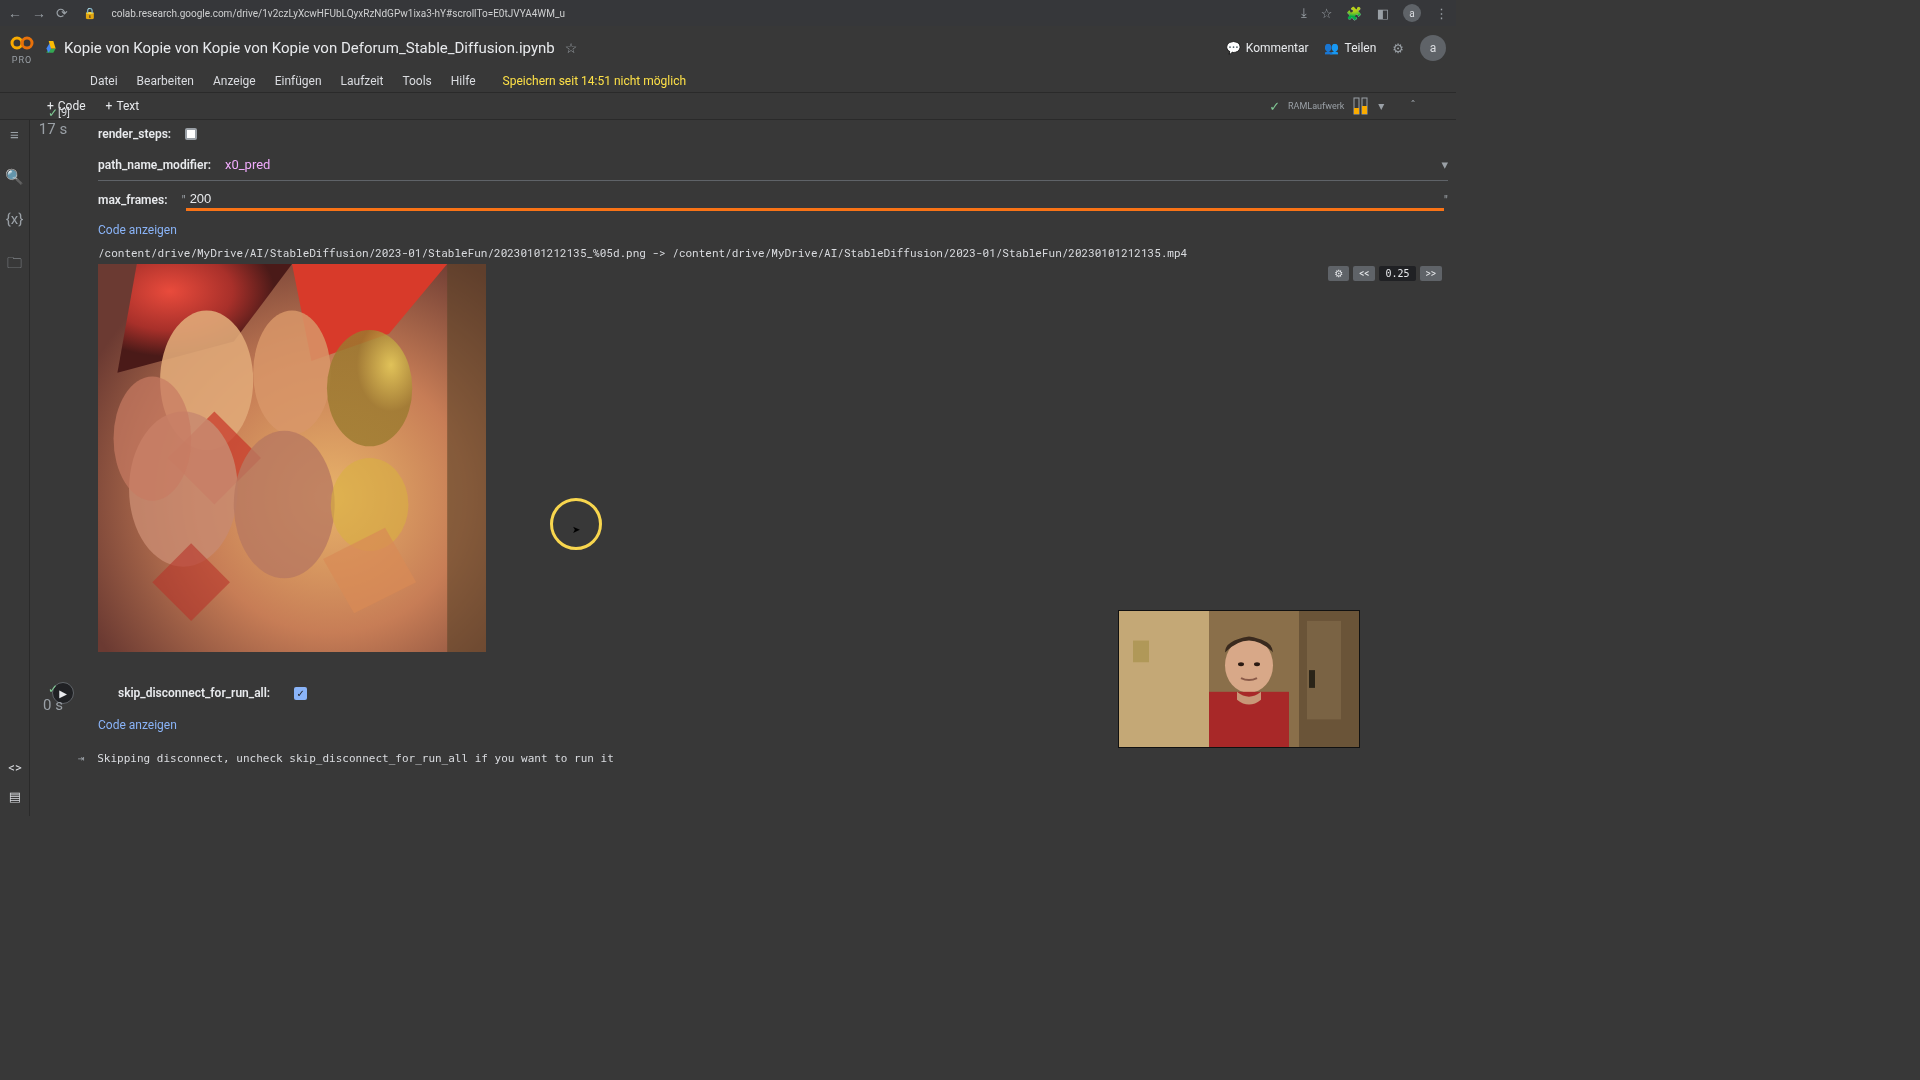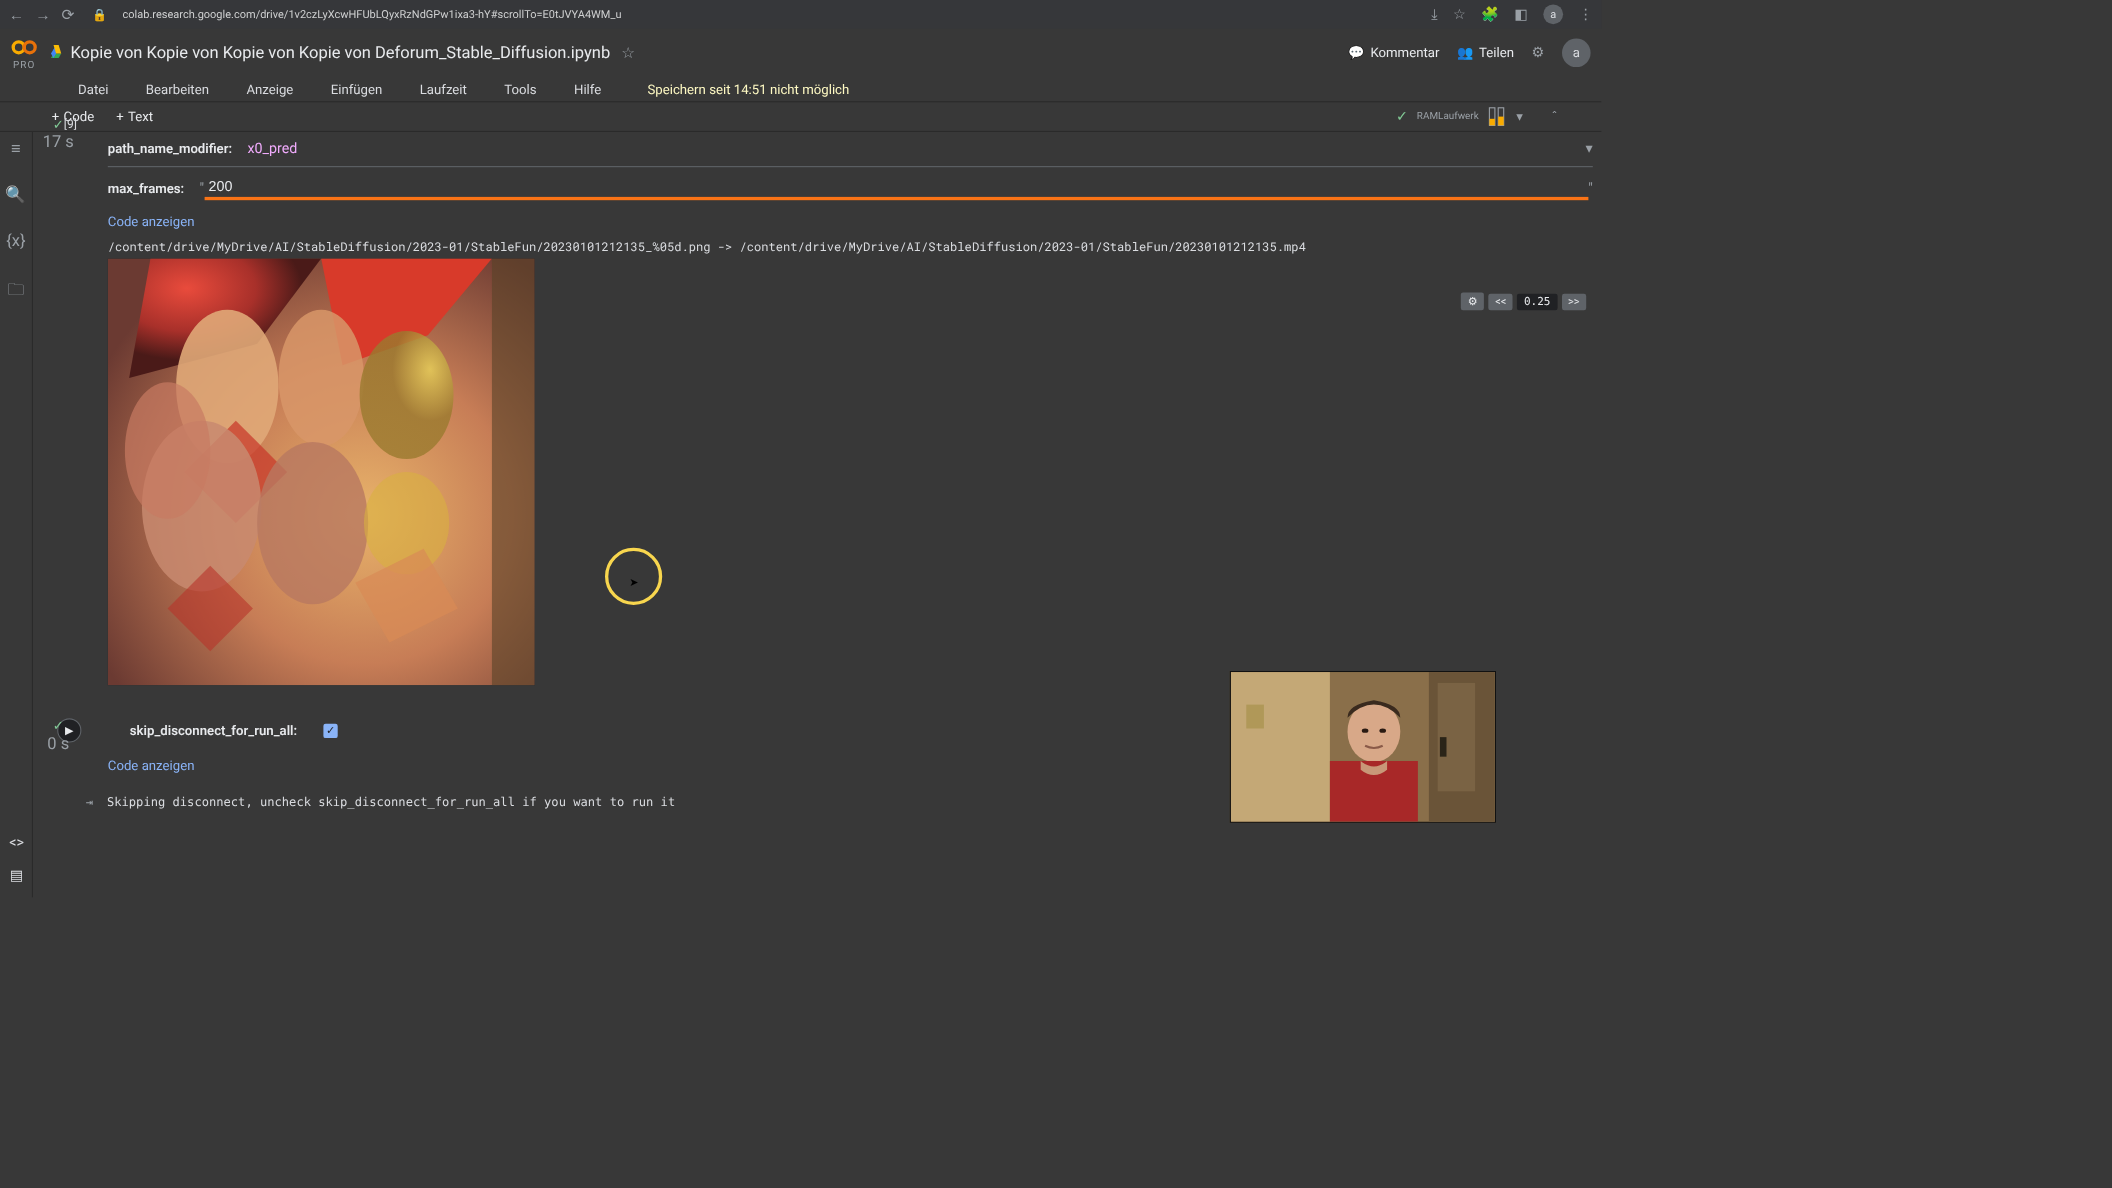--- a/index.html
+++ b/index.html
@@ -41,24 +41,24 @@
   .logo svg { width:24px;height:24px; }
   .pro-badge { font-size:9px; color:#9aa0a6; letter-spacing:1px; }
   .drive-icon { color:#f9ab00; margin-right:6px; display:inline-flex; }
   .title { font-size:15px; color:#e8eaed; font-weight:400; }
   .star { color:#9aa0a6; margin-left:10px; font-size:14px; }
   .header-right { margin-left:auto; display:flex; align-items:center; gap:16px; }
   .header-right .item { display:flex; align-items:center; gap:5px; color:#e8eaed; font-size:12px; }
   .header-right .avatar { width:26px;height:26px;border-radius:50%;background:#5f6368;display:flex;align-items:center;justify-content:center;font-size:12px;}
   
   .menubar {
-    display:flex; align-items:center; padding-left:62px; height:22px; gap:16px;
+    display:flex; align-items:center; padding-left:81px; height:22px; gap:1px;
   }
   .menubar .mi { padding: 0 9px; font-size:12px; color:#dadce0; cursor:pointer; }
-  .menubar .warn { color:#fef9c3; margin-left:8px; }
+  .menubar .warn { color:#fde047; margin-left:8px; }
   
   .toolbar {
     border-top:1px solid #2a2a2a;
     border-bottom:1px solid #2a2a2a;
     height:28px; display:flex; align-items:center; padding-left:40px; gap:6px;
     position: relative;
   }
   .toolbar .tb-btn { display:flex; align-items:center; gap:4px; color:#e8eaed; font-size:12px; padding:3px 7px; cursor:pointer; }
   .toolbar .ram-box { position:absolute; right:40px; display:flex; align-items:center; gap:8px; font-size:9px; color:#9aa0a6; }
   .toolbar .ram-box .check { color:#81c995; font-size:13px; }
@@ -256,20 +256,24 @@
 <div class="main">
 
   <div class="cell">
     <div class="cell-gutter">
       <div class="chk">✓</div>
       <div class="time">17 s</div>
     </div>
     <div class="cell-num">[9]</div>
     <div class="cell-body">
 
+      <div class="field-row">
+        <span class="field-label">render_steps:</span>
+        <span class="checkbox"></span>
+      </div>
 
       <div class="field-row" style="border-bottom:1px solid #5f6368;">
         <span class="field-label">path_name_modifier:</span>
         <span style="color:#f0abfc;">x0_pred</span>
         <span style="flex:1"></span>
         <span style="color:#9aa0a6;">▾</span>
       </div>
 
       <div class="field-row">
         <span class="field-label">max_frames:</span>

